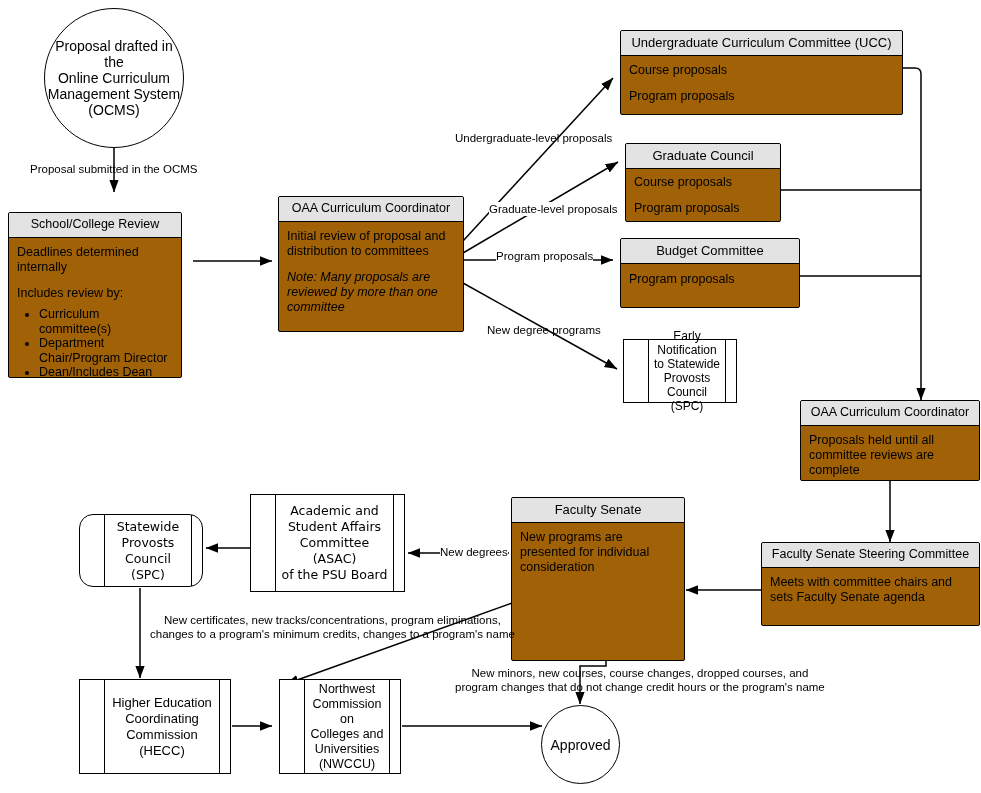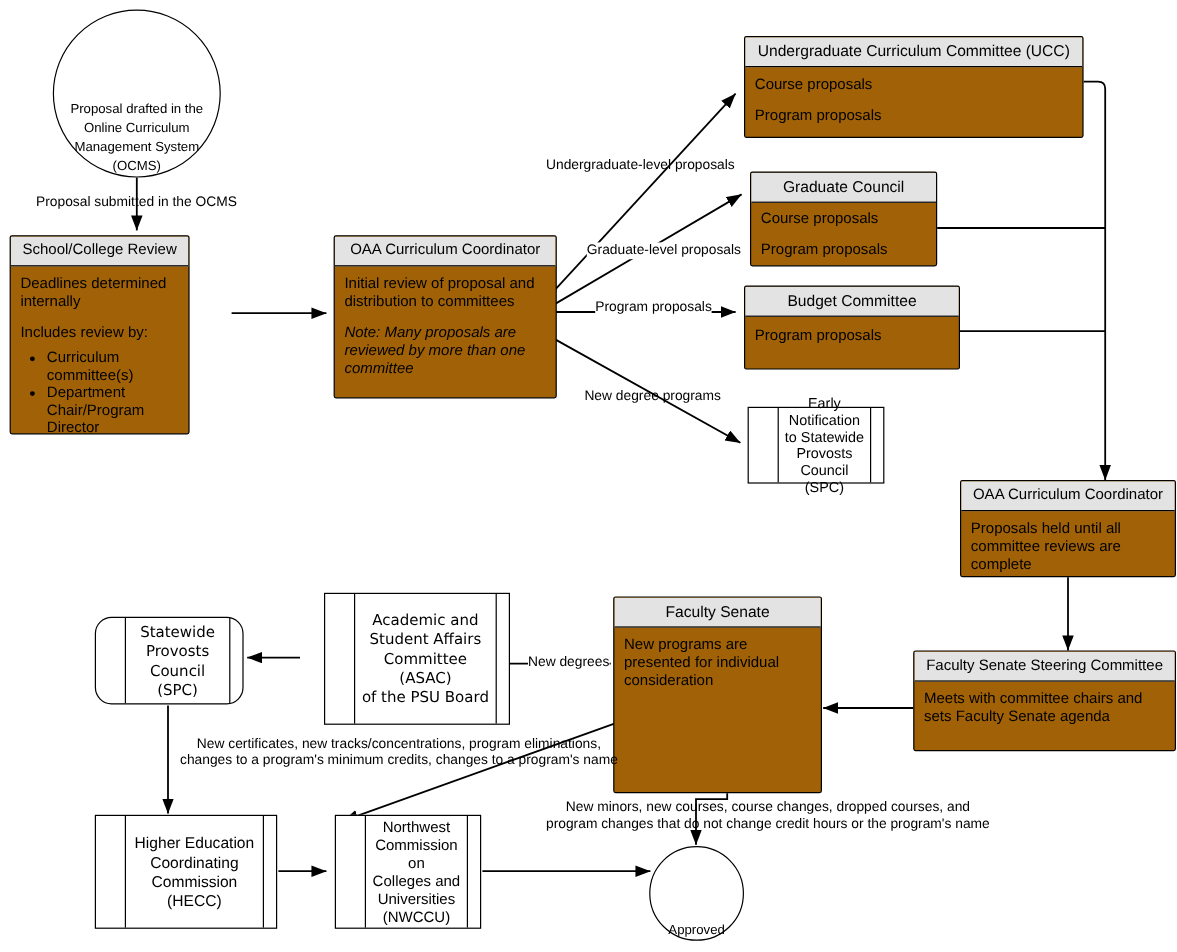--- a/index.html
+++ b/index.html
@@ -68,23 +68,23 @@
     padding:2px 3px;
     color:#000;
   }
   .pred.alt .inner{font-family:"DejaVu Sans",sans-serif;font-size:12.5px;line-height:16px;}
 
   
   .circ{
     border:1.6px solid #000;
     border-radius:50%;
     background:#fff;
-    display:flex;align-items:flex-end;justify-content:center;
+    display:flex;align-items:center;justify-content:center;
     text-align:center;
-    font-size:11px;line-height:16px;
+    font-size:14px;line-height:16px;
     color:#000;
   }
 
   
   .elabel{
     position:absolute;
     font-size:11.5px;
     line-height:14px;
     color:#000;
     white-space:pre;
@@ -143,21 +143,21 @@
     </g>
   </svg>
 
   <div class="node circ" style="left:44px;top:8px;width:140px;height:140px;">
     <span style="white-space:pre-line;">Proposal drafted in the
 Online Curriculum
 Management System
 (OCMS)</span>
   </div>
 
-  <div class="node proc" style="left:8px;top:196px;width:150px;height:166px;">
+  <div class="node proc" style="left:8px;top:212px;width:174px;height:166px;">
     <div class="hdr" style="font-size:12.5px;">School/College Review</div>
     <div class="body">
       <p>Deadlines determined internally</p>
       <p style="margin-bottom:6px;">Includes review by:</p>
       <ul>
         <li>Curriculum committee(s)</li>
         <li>Department Chair/Program Director</li>
         <li>Dean/Includes Dean</li>
       </ul>
     </div>
@@ -217,21 +217,21 @@
     </div>
   </div>
 
   <div class="node proc" style="left:511px;top:497px;width:174px;height:164px;">
     <div class="hdr">Faculty Senate</div>
     <div class="body">
       <p>New programs are presented for individual consideration</p>
     </div>
   </div>
 
-  <div class="node pred alt" style="left:250px;top:494px;width:155px;height:110px;margin-left:20px;">
+  <div class="node pred alt" style="left:250px;top:494px;width:155px;height:98px;">
     <div class="bar"></div>
     <div class="inner" style="white-space:pre-line;">Academic and
 Student Affairs
 Committee
 (ASAC)
 of the PSU Board</div>
     <div class="bar r"></div>
   </div>
 
   <div class="node pred alt" style="left:79px;top:514px;width:124px;height:73px;border-radius:14px;">

